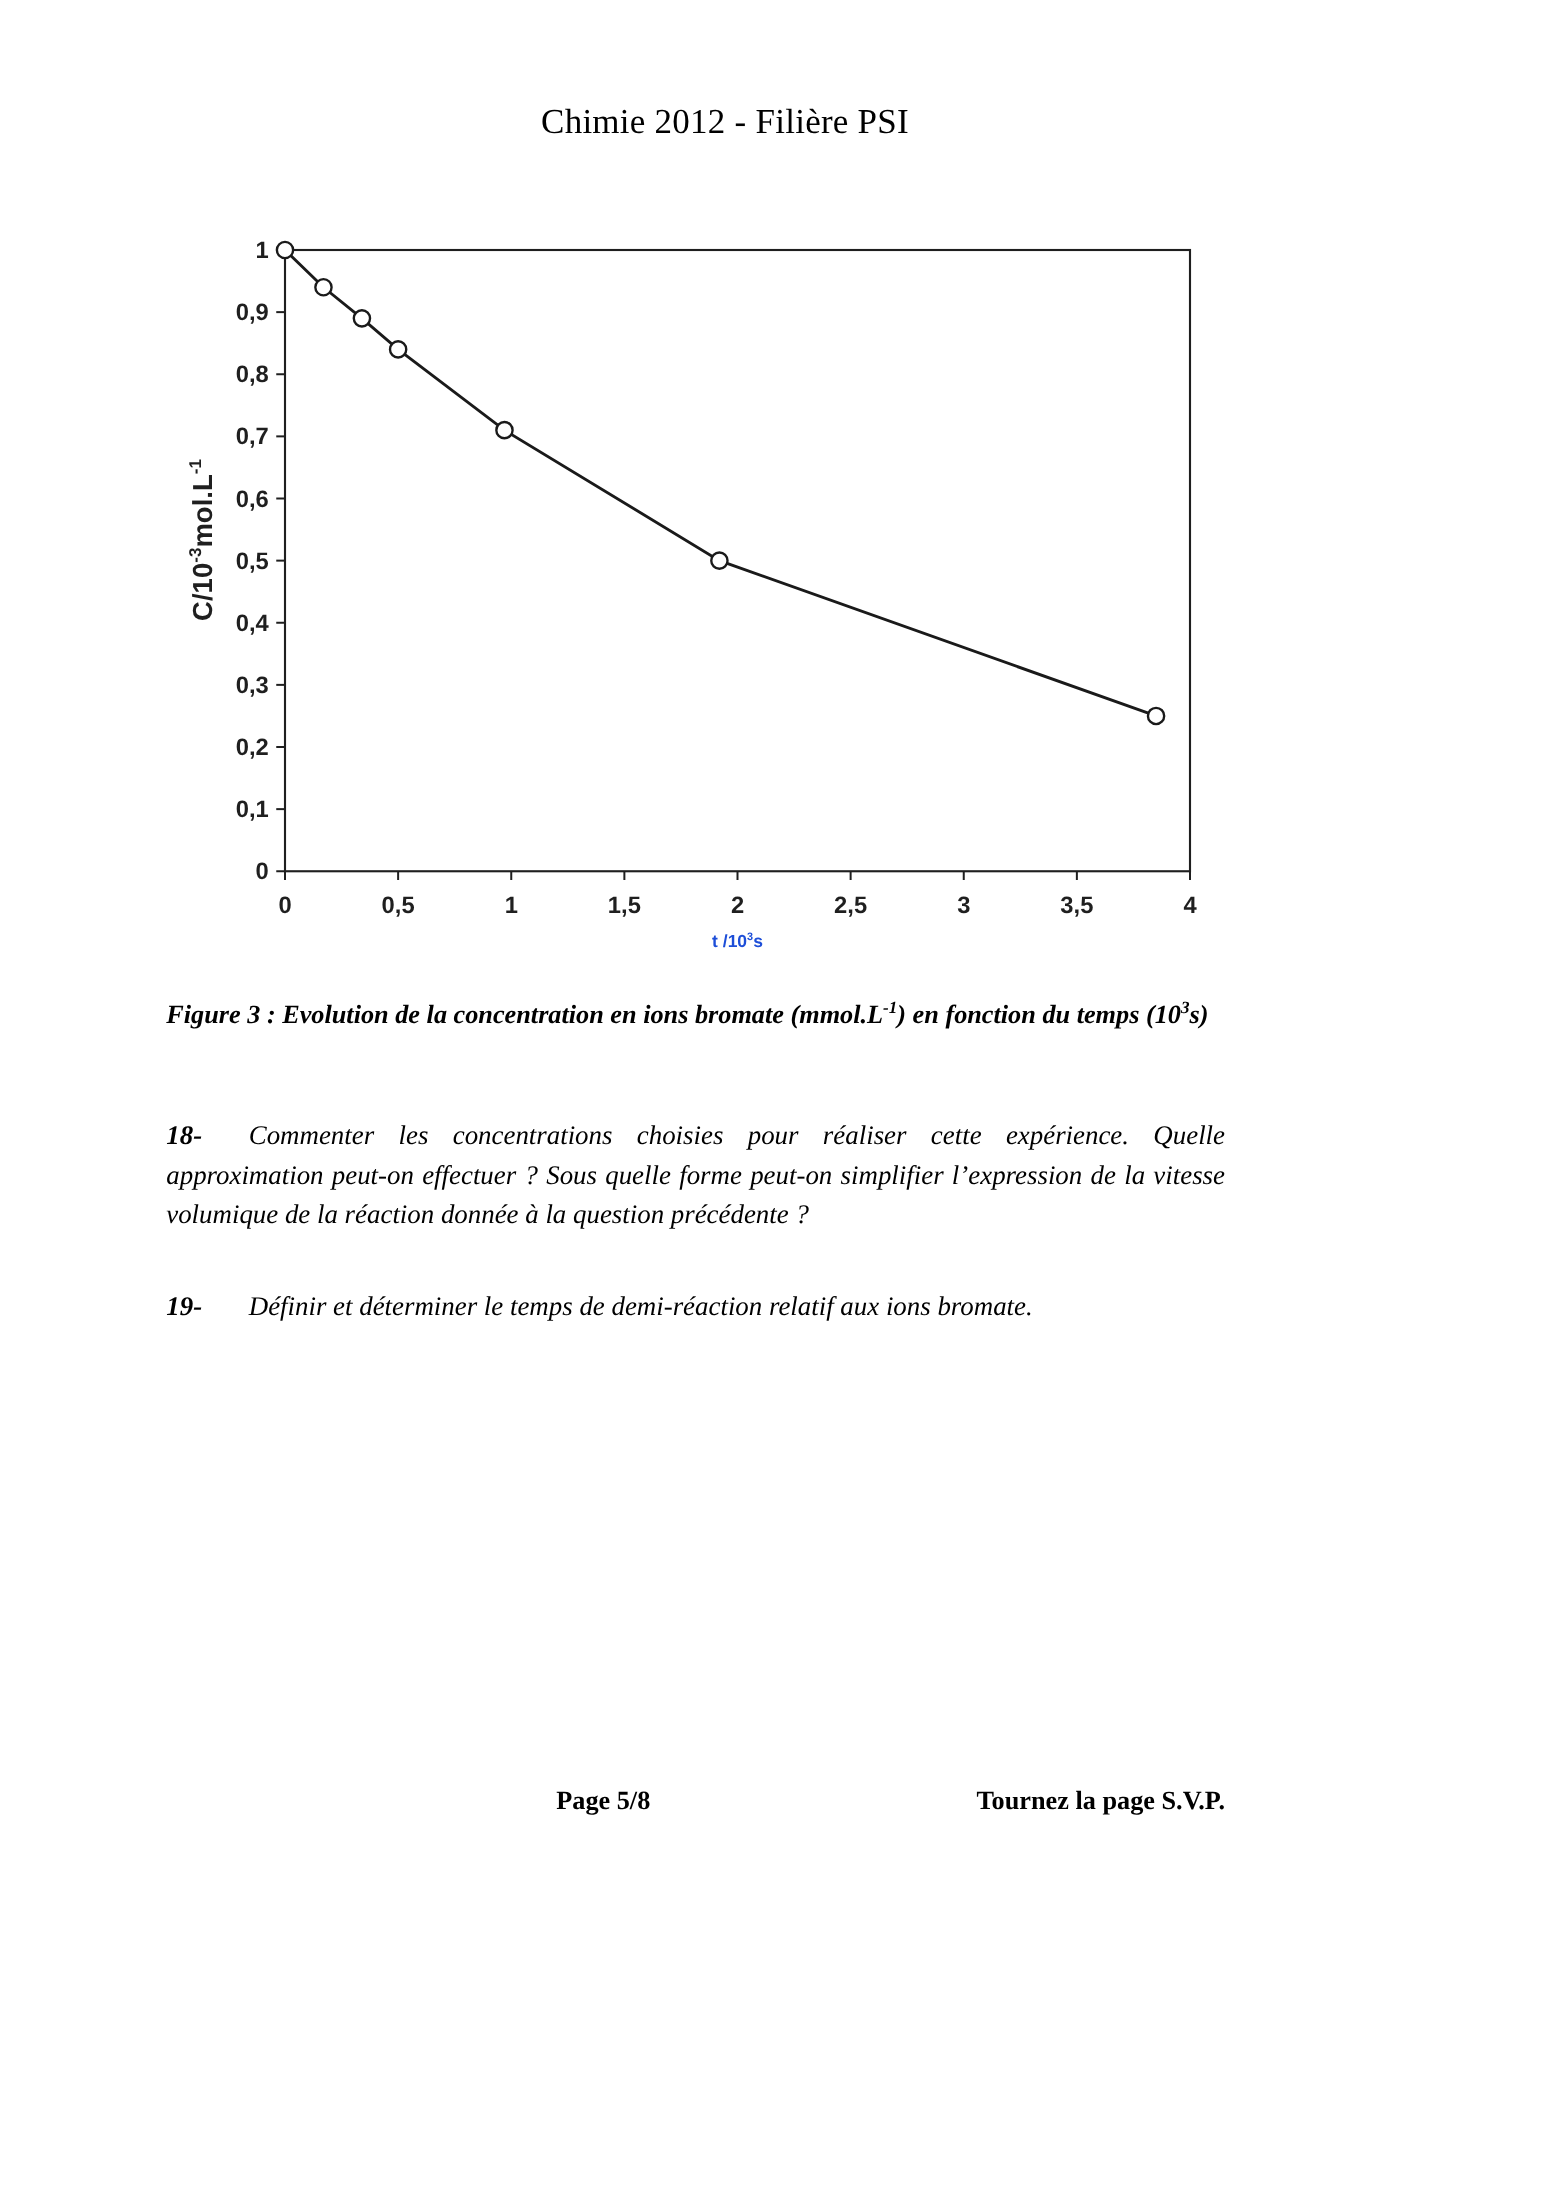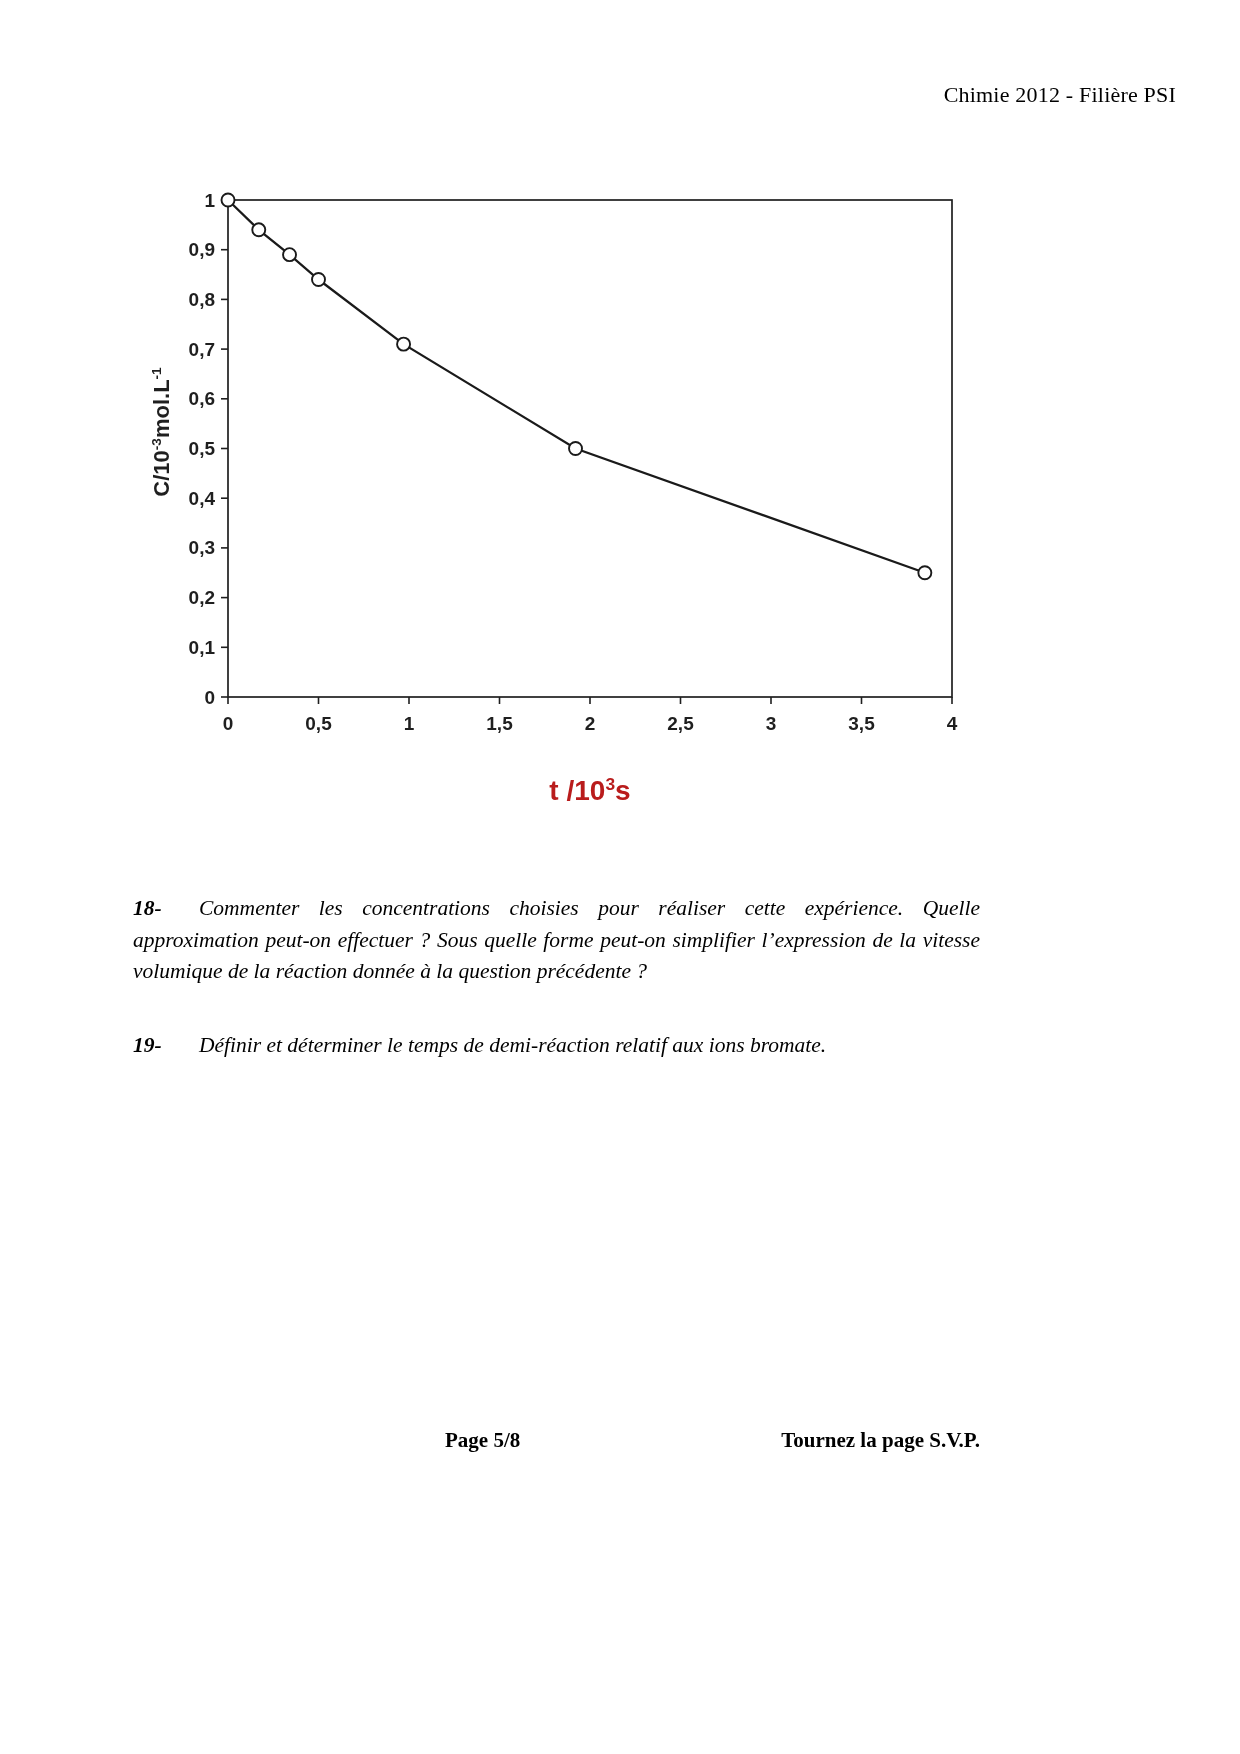--- a/index.html
+++ b/index.html
@@ -2,42 +2,41 @@
 <html><head>
 <meta charset="utf-8">
 <style>
   * { margin:0; padding:0; box-sizing:border-box; }
   html,body { background:#ffffff; }
   .page {
     position:relative; width:1240px; height:1754px; background:#fff;
     font-family:"Liberation Serif", serif; color:#000; overflow:hidden;
   }
   .header-title {
-    position:absolute; top:82px; left:0; width:1160px; text-align:right;
-    font-size:22px; letter-spacing:0.2px;margin-left:16px;
+    position:absolute; top:82px; left:0; width:1160px; text-align:center;
+    font-size:28px; letter-spacing:0.2px;
   }
   .chart {
     position:absolute; left:148px; top:182px; width:830px; height:640px;
   }
   .chart svg { overflow:visible; display:block; }
   .tick {
     font-family:"Liberation Sans", sans-serif; font-size:19px; font-weight:600;
     fill:#1f1f1f;
   }
   .ylabel {
     position:absolute; left:-111px; top:236px; width:240px; height:28px;
     line-height:28px; text-align:center; transform:rotate(-90deg);
     font-family:"Liberation Sans", sans-serif; font-size:22px; font-weight:600;
     color:#1f1f1f; white-space:nowrap;
   }
   .xlabel {
     position:absolute; left:80px; top:562px; width:724px; text-align:center;
-    font-family:"Liberation Sans", sans-serif; font-size:28px; font-weight:600;
-    color:#b91c1c;
-    margin-top:30px;
+    font-family:"Liberation Sans", sans-serif; font-size:14px; font-weight:600;
+    color:#1d4ed8;
   }
   .ylabel sup, .xlabel sup { font-size:0.62em; }
   .caption {
     position:absolute; left:133px; top:790px; width:852px;
     font-size:21px; font-weight:bold; font-style:italic; line-height:31px;
     text-align:justify;
   }
   .caption sup { font-size:0.65em; }
   .questions {
     position:absolute; left:133px; top:893px; width:847px;
@@ -108,20 +107,21 @@
         <circle cx="141.54000000000002" cy="72.66999999999999" r="6.5" fill="#ffffff" stroke="#1a1a1a" stroke-width="1.9"></circle>
         <circle cx="170.5" cy="97.52000000000001" r="6.5" fill="#ffffff" stroke="#1a1a1a" stroke-width="1.9"></circle>
         <circle cx="255.57" cy="162.13000000000002" r="6.5" fill="#ffffff" stroke="#1a1a1a" stroke-width="1.9"></circle>
         <circle cx="427.52" cy="266.5" r="6.5" fill="#ffffff" stroke="#1a1a1a" stroke-width="1.9"></circle>
         <circle cx="776.85" cy="390.75" r="6.5" fill="#ffffff" stroke="#1a1a1a" stroke-width="1.9"></circle>
       </svg>
     <div class="ylabel"><span>C/10</span><sup>-3</sup><span>mol.L</span><sup>-1</sup></div>
     <div class="xlabel"><span>t /10</span><sup>3</sup><span>s</span></div>
   </div>
 
+  <p class="caption"><span>Figure 3 : Evolution de la concentration en ions bromate (mmol.L</span><sup>-1</sup><span>) en fonction du temps (10</span><sup>3</sup><span>s)</span></p>
 
   <div class="questions">
     <p class="question"><span class="qnum">18-</span><span class="qtext">Commenter les concentrations choisies pour réaliser cette expérience. Quelle approximation peut-on effectuer ? Sous quelle forme peut-on simplifier l’expression de la vitesse volumique de la réaction donnée à la question précédente ?</span></p>
     <p class="question"><span class="qnum">19-</span><span class="qtext">Définir et déterminer le temps de demi-réaction relatif aux ions bromate.</span></p>
   </div>
 
   <div class="footer">
     <span class="page-num">Page 5/8</span>
     <span class="turn-note">Tournez la page S.V.P.</span>
   </div>

